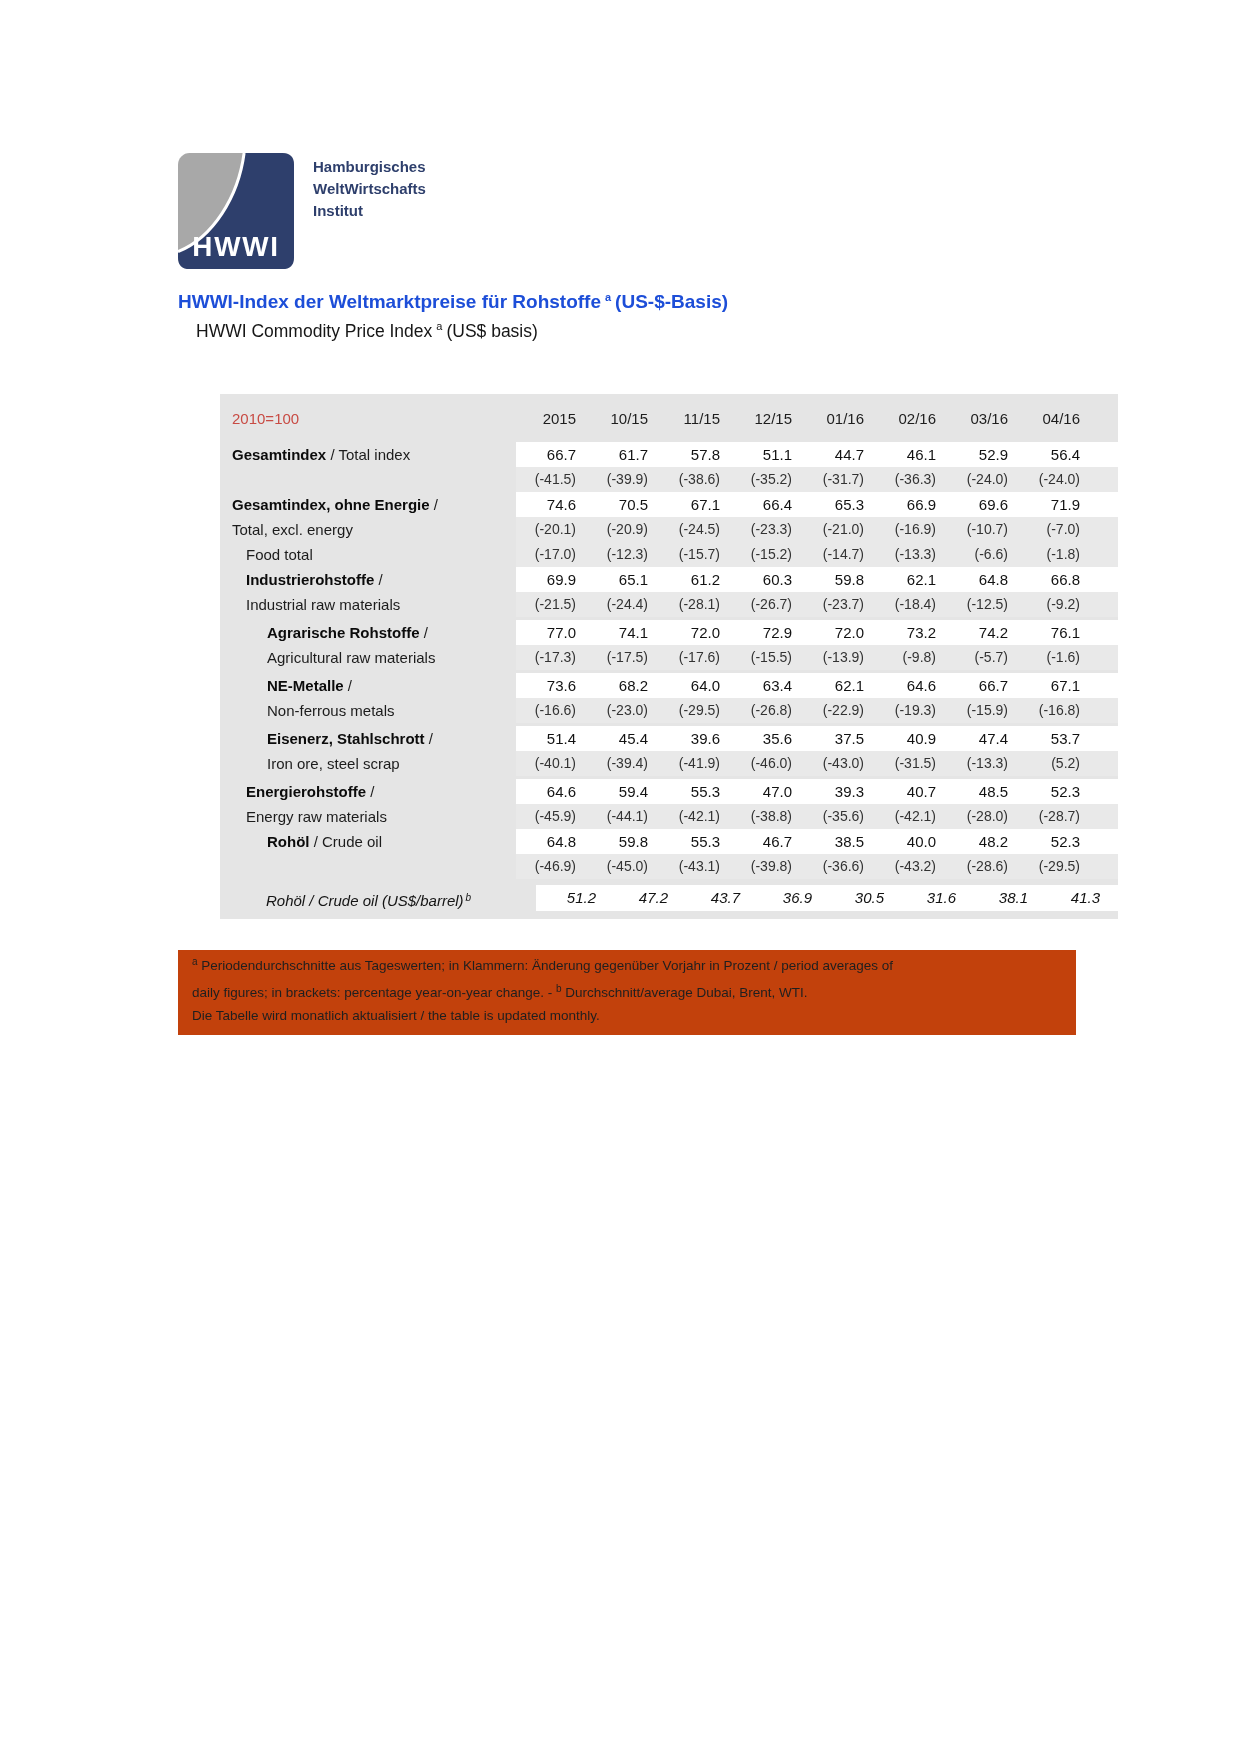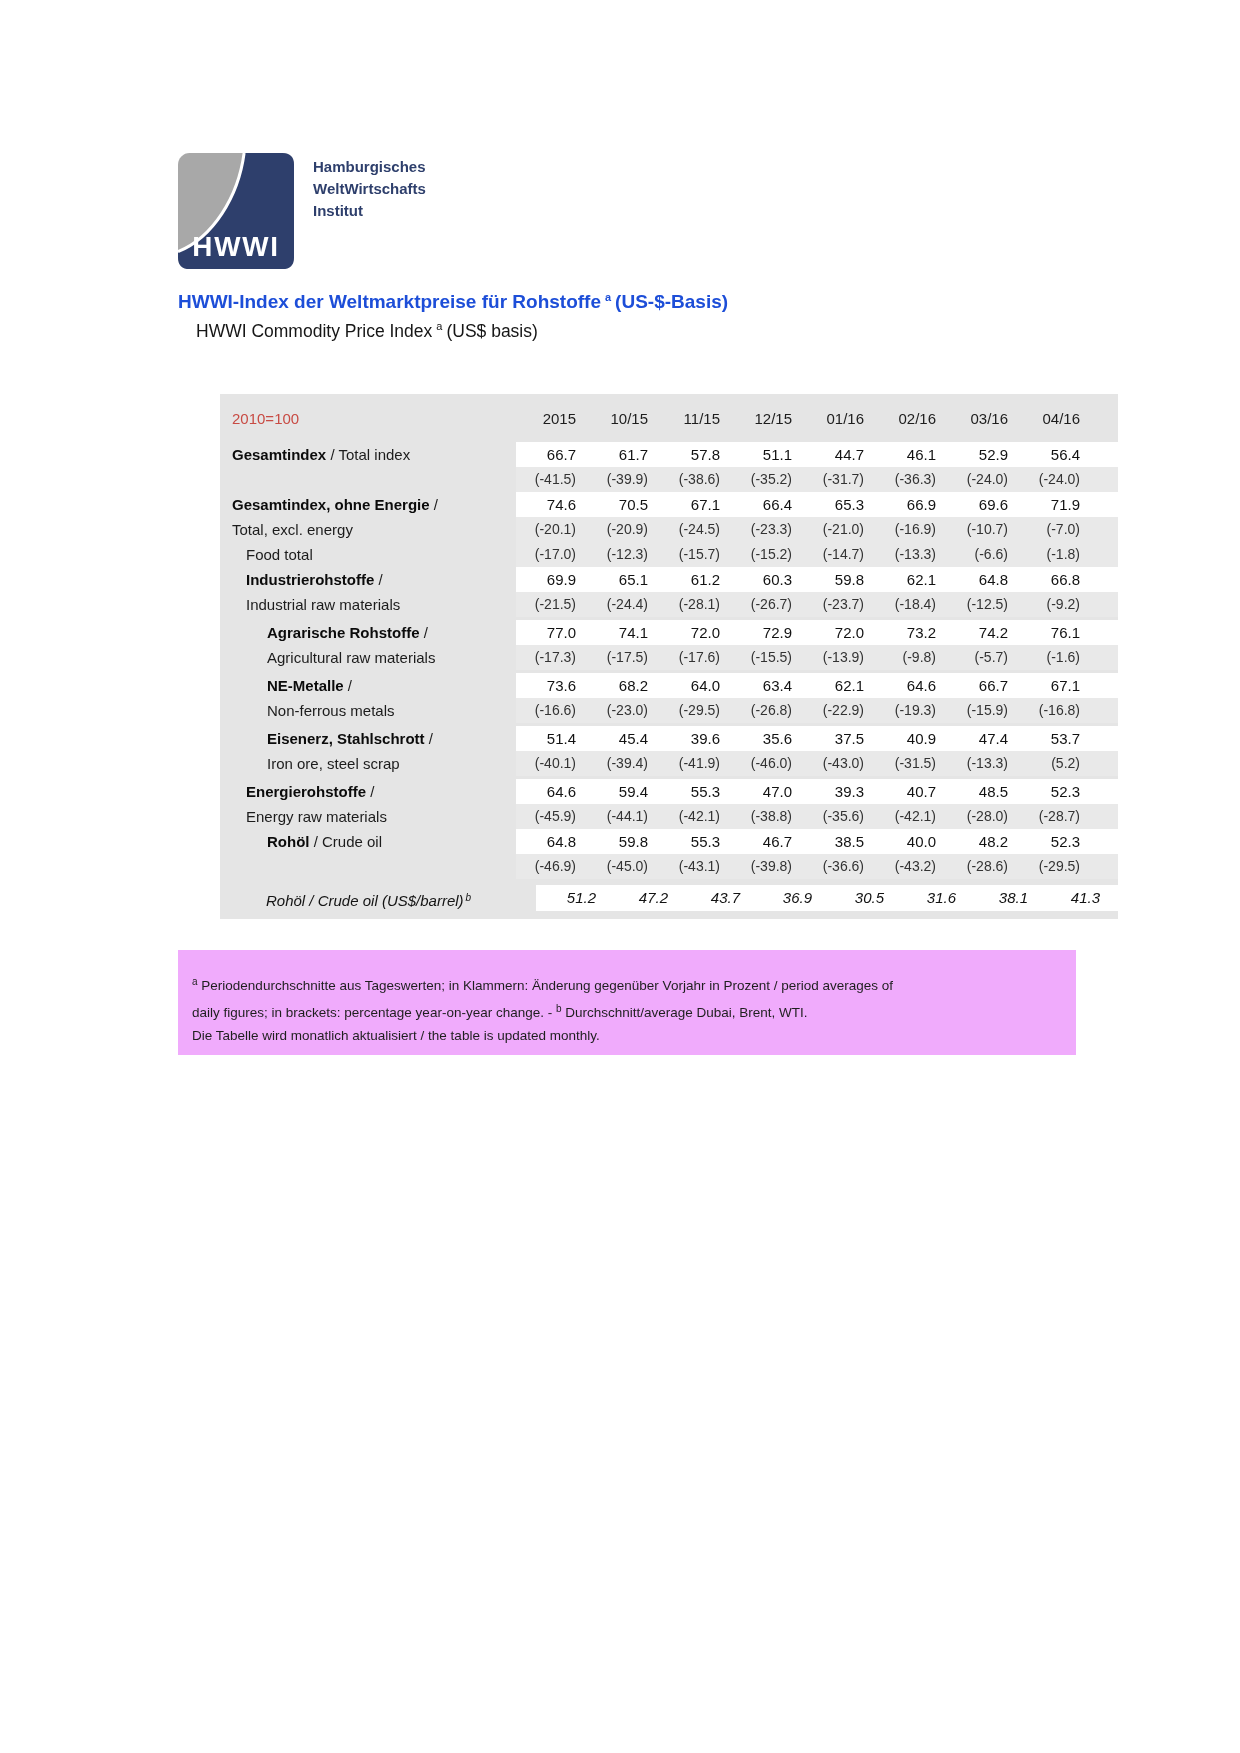--- a/index.html
+++ b/index.html
@@ -34,21 +34,21 @@
   .fill-g{background:#e9e9e9;}
   .group.sep{margin-top:3px;}
   .oilrow{margin-top:6px;padding-left:20px;}
   .oilrow .line > div{height:26px;line-height:26px;}
   .oilrow .lbl{font-style:italic;font-weight:normal;color:#141414;}
   .oilrow .cellv{font-style:italic;}
   sup.bsup{font-size:10px;vertical-align:5px;margin-left:2px;}
 
   
   .footnotes{position:absolute;left:178px;top:950px;width:898px;box-sizing:border-box;
-             background:#f0abfc;padding:20px 14px 8px 14px;font-size:13.5px;color:#1f1f1f;line-height:23px;}
+             background:#c2410c;padding:0 14px 8px 14px;font-size:13.5px;color:#1f1f1f;line-height:23px;}
   sup.fsup{font-size:10px;vertical-align:5px;}
 </style>
 </head>
 <body>
 
 <div class="page">
 
   <div class="logo">
     <svg viewBox="0 0 100 100" width="116" height="118">
       <rect x="0" y="0" width="100" height="100" rx="10" fill="#a8a8a8"></rect>

